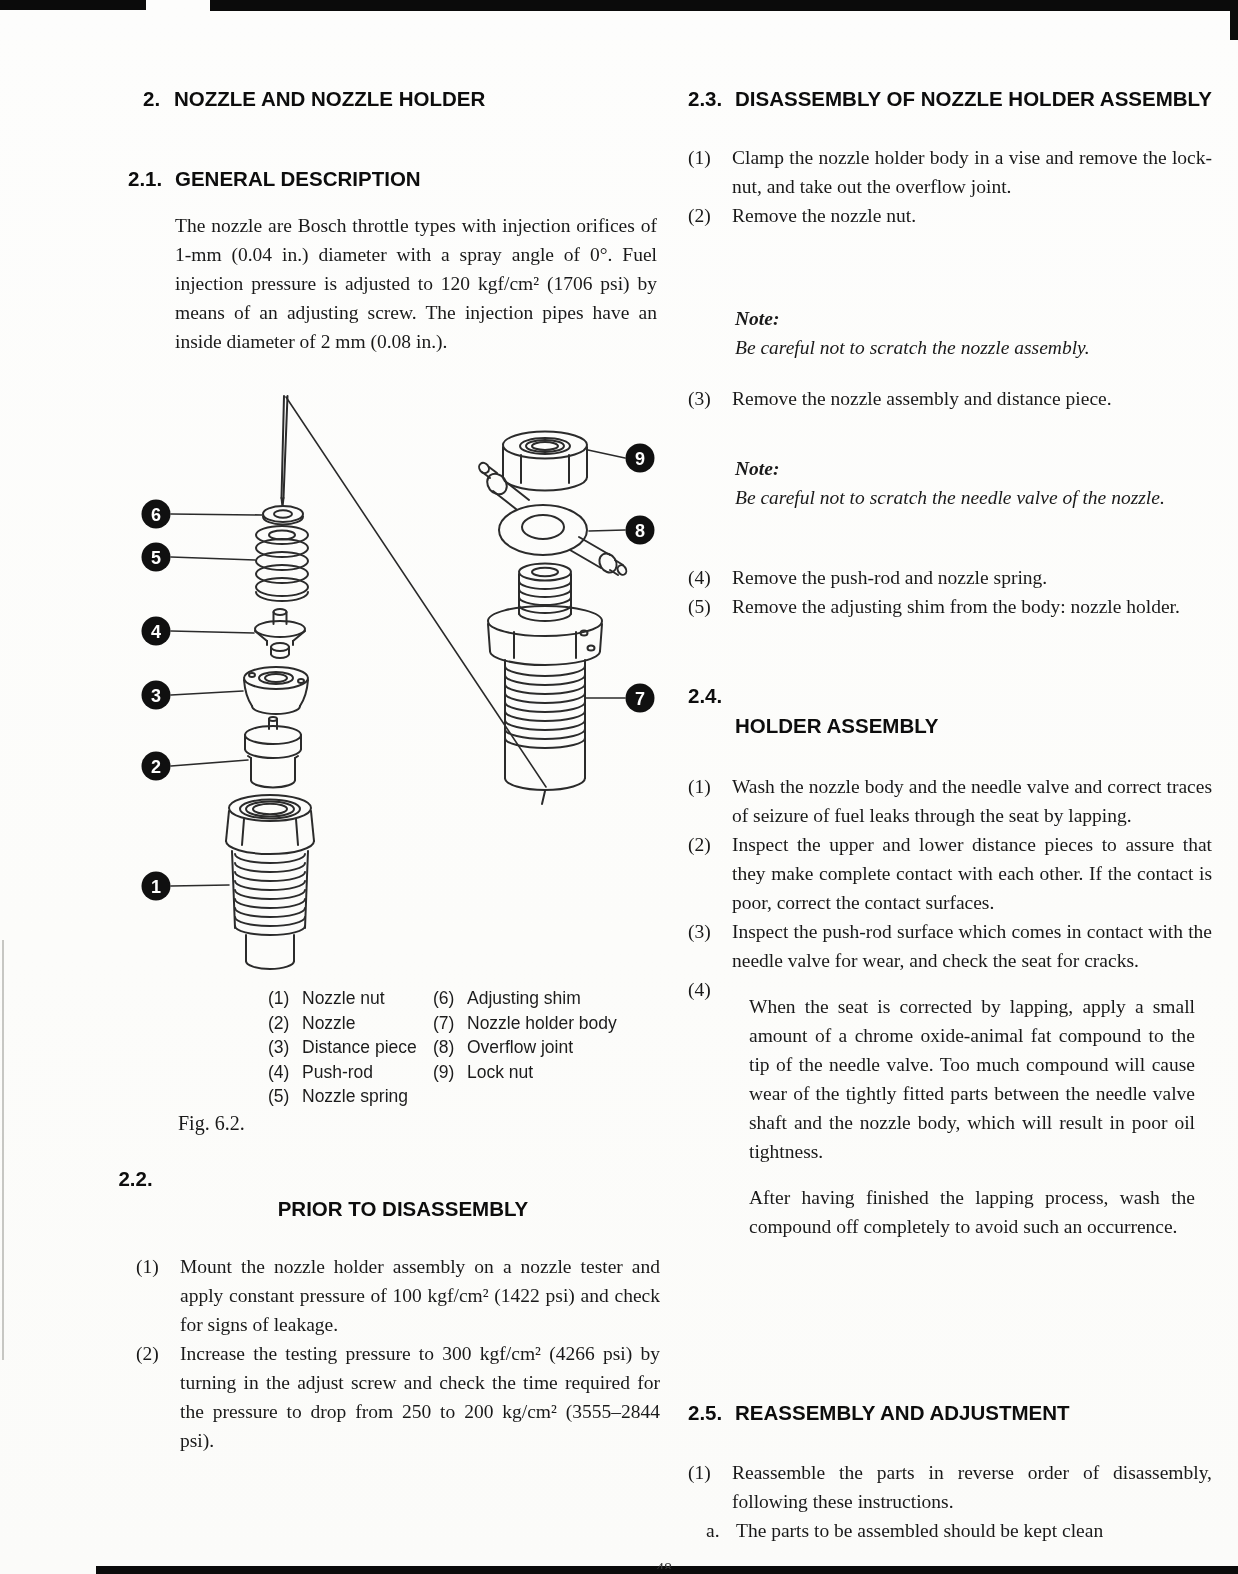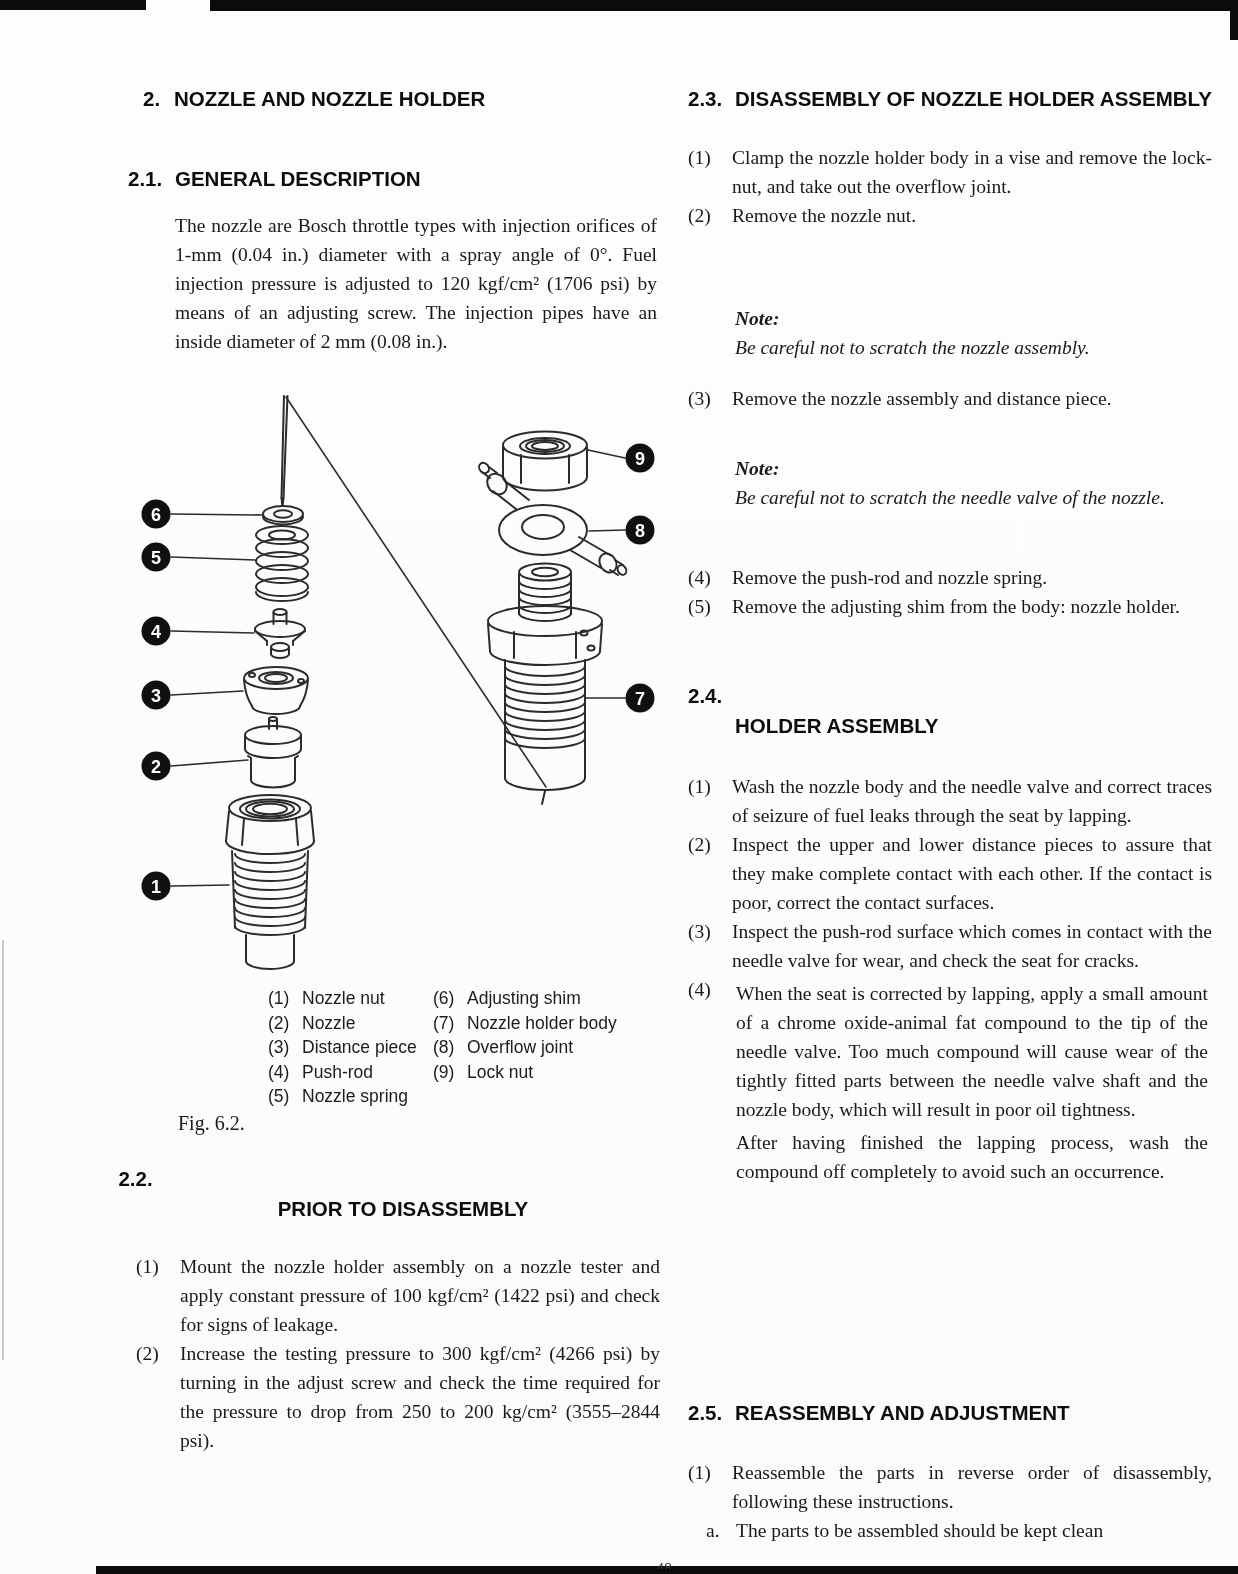--- a/index.html
+++ b/index.html
@@ -11,21 +11,21 @@
   .heading{position:absolute;display:flex;font-family:"Liberation Sans",sans-serif;
            font-weight:700;font-size:20.5px;line-height:30px;color:#0d0d0d;}
   .heading .hnum{flex:0 0 47px;}
   .heading.h-top .hnum{flex:0 0 31px;}
   .htitle{flex:1;}
   .body-text{position:absolute;font-size:19.5px;line-height:29px;text-align:justify;}
   .items{position:absolute;font-size:19.5px;line-height:29px;}
   .item{display:flex;}
   .item .marker{flex:0 0 44px;}
   .item .itext{flex:1;text-align:justify;}
-  .item .itext p{margin:4px;}
+  .item .itext p{margin:17px;}
   .note{position:absolute;font-style:italic;font-size:19.5px;line-height:29px;}
   .note .nlabel{font-weight:700;margin:8px 0 0 0;}
   .legend{position:absolute;font-family:"Liberation Sans",sans-serif;font-size:17.5px;
           line-height:24.6px;color:#1c1c1c;}
   .legend .row{display:flex;}
   .legend .lmarker{flex:0 0 34px;}
   .caption{position:absolute;font-size:20px;}
   .fig{position:absolute;}
   .pagenum{position:absolute;font-size:16px;color:#3a3a3a;height:9px;overflow:hidden;}
   svg .ln{stroke:#2b2b2b;fill:none;stroke-width:2;stroke-linecap:round;}

